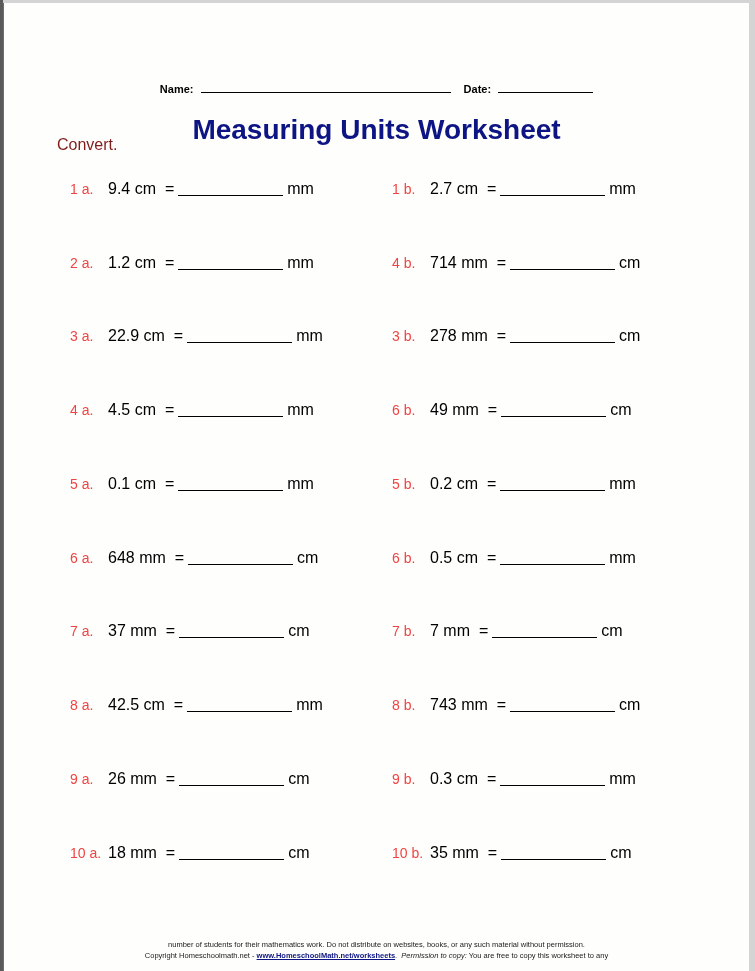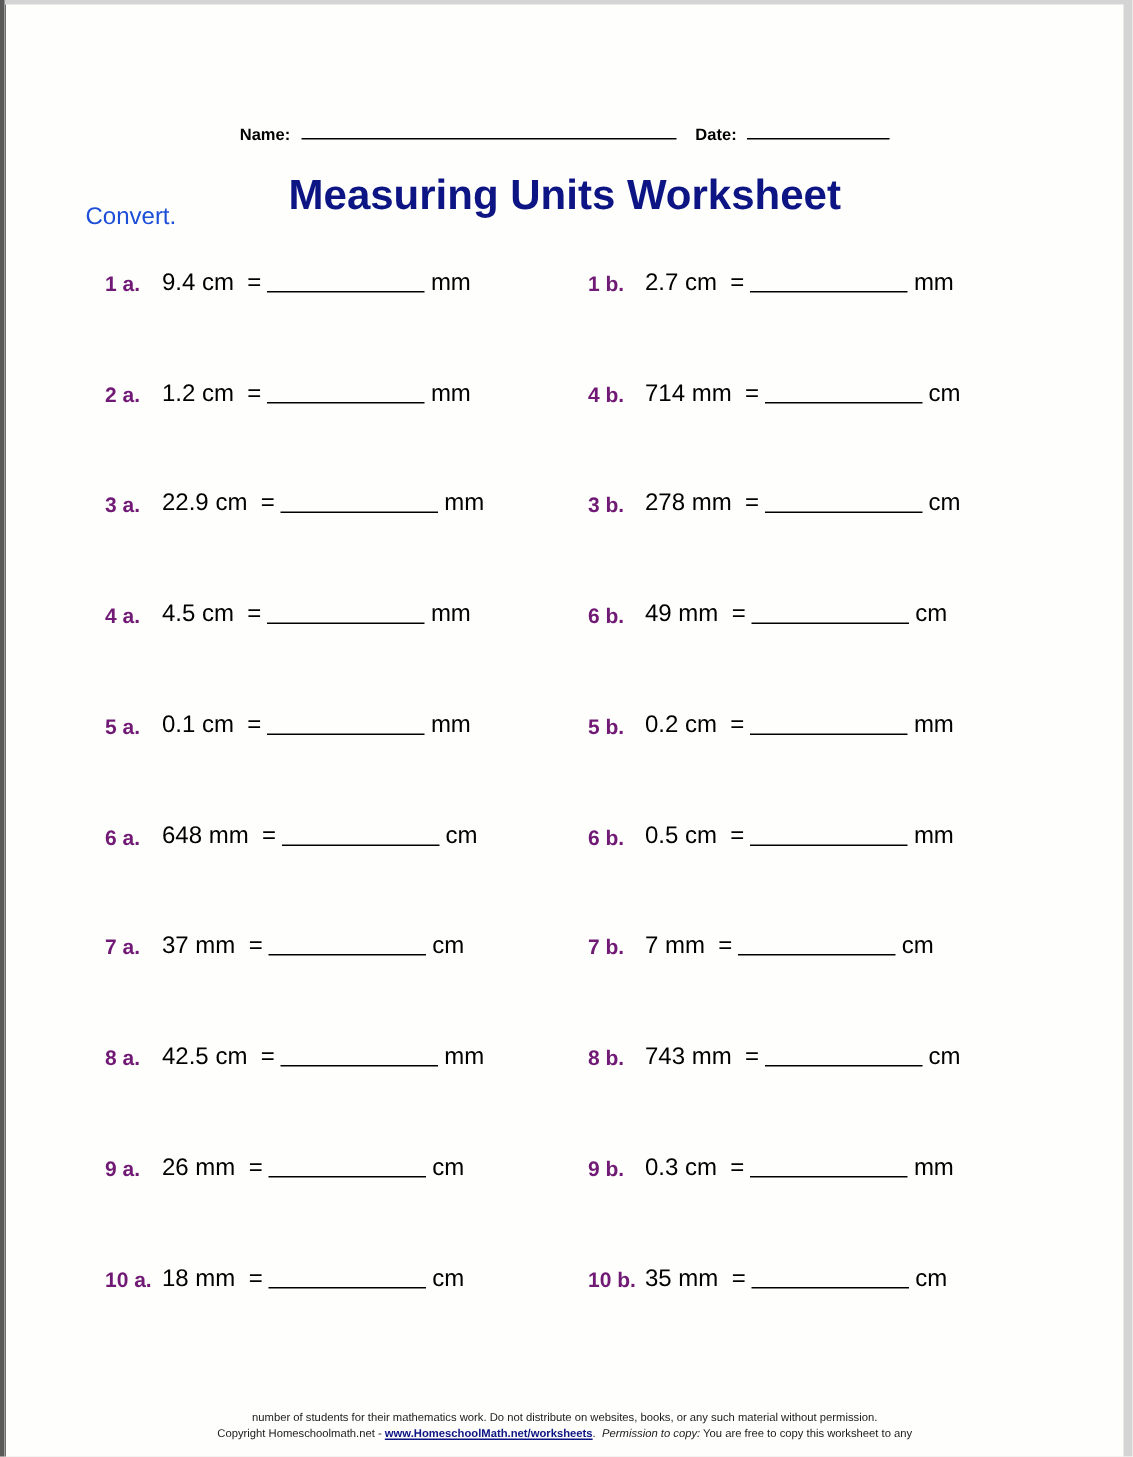--- a/index.html
+++ b/index.html
@@ -17,23 +17,23 @@
   .left-edge { position:absolute; left:0; top:0; width:3px; height:971px; background:#5a5a5a; }
   .name-line {
     position: absolute; top: 34px; left: 0; width: 100%;
     text-align: center; font-size: 11px; font-weight: bold; color: #000; margin-top: 45px;
   }
   .name-line .blank { display: inline-block; border-bottom: 1px solid #000; height: 10px; vertical-align: baseline; }
   .title {
     position: absolute; top: 83px; left: 0; width: 100%;
     text-align: center; font-size: 28px; font-weight: bold; color: #0d1483; margin-top: 28px;
   }
-  .instruction { position: absolute; top: 133px; left: 53px; font-size: 16px; color: #1d4ed8; }
+  .instruction { position: absolute; top: 133px; left: 53px; font-size: 16px; color: #7f1d1d; }
   .problem { position: absolute; font-size: 16px; color: #000; white-space: nowrap; height: 20px; }
-  .problem .num { position: absolute; left: 0; top: 1px; font-size: 14px; font-weight: bold; color: #701a75; }
+  .problem .num { position: absolute; left: 0; top: 1px; font-size: 14px; font-weight: normal; color: #ef4444; }
   .problem .expr { position: absolute; left: 38px; top: 0; }
   .problem .blankline { display: inline-block; width: 105px; border-bottom: 1px solid #000; margin: 0 4px; vertical-align: -2px; height: 14px; }
   .footer {
     position: absolute; top: 936px; left: 0; width: 100%;
     text-align: center; font-size: 7.5px; color: #1a1a1a; line-height: 11px;
   }
   .footer a { color: #0d1483; font-weight: bold; text-decoration: underline; }
   .footer i { font-style: italic; }
 </style>
 </head>

